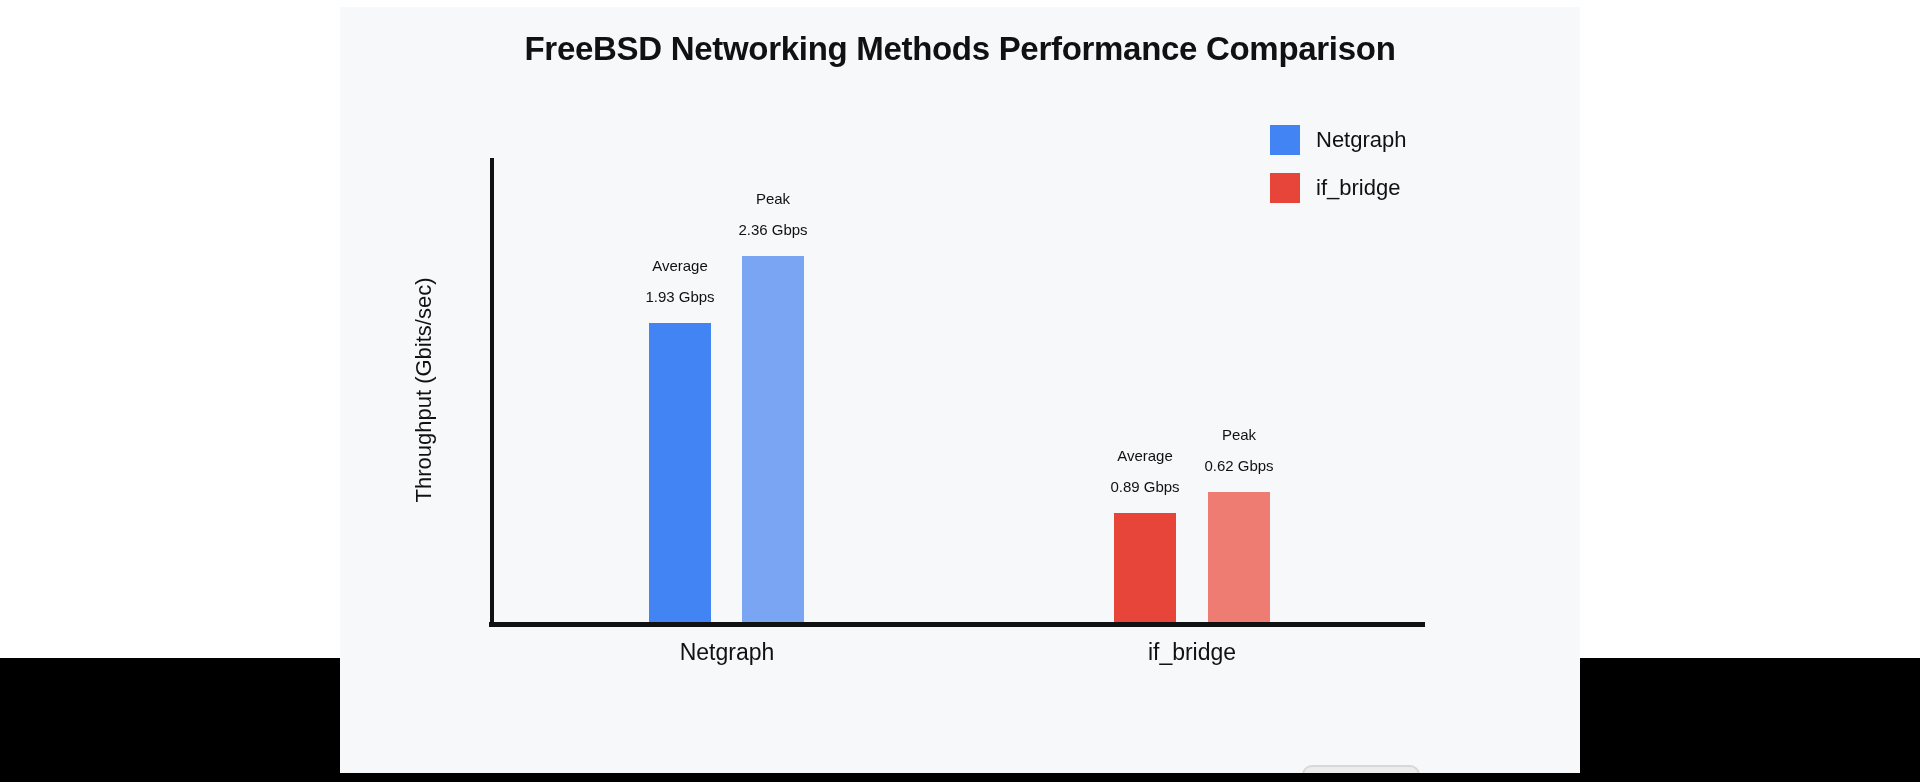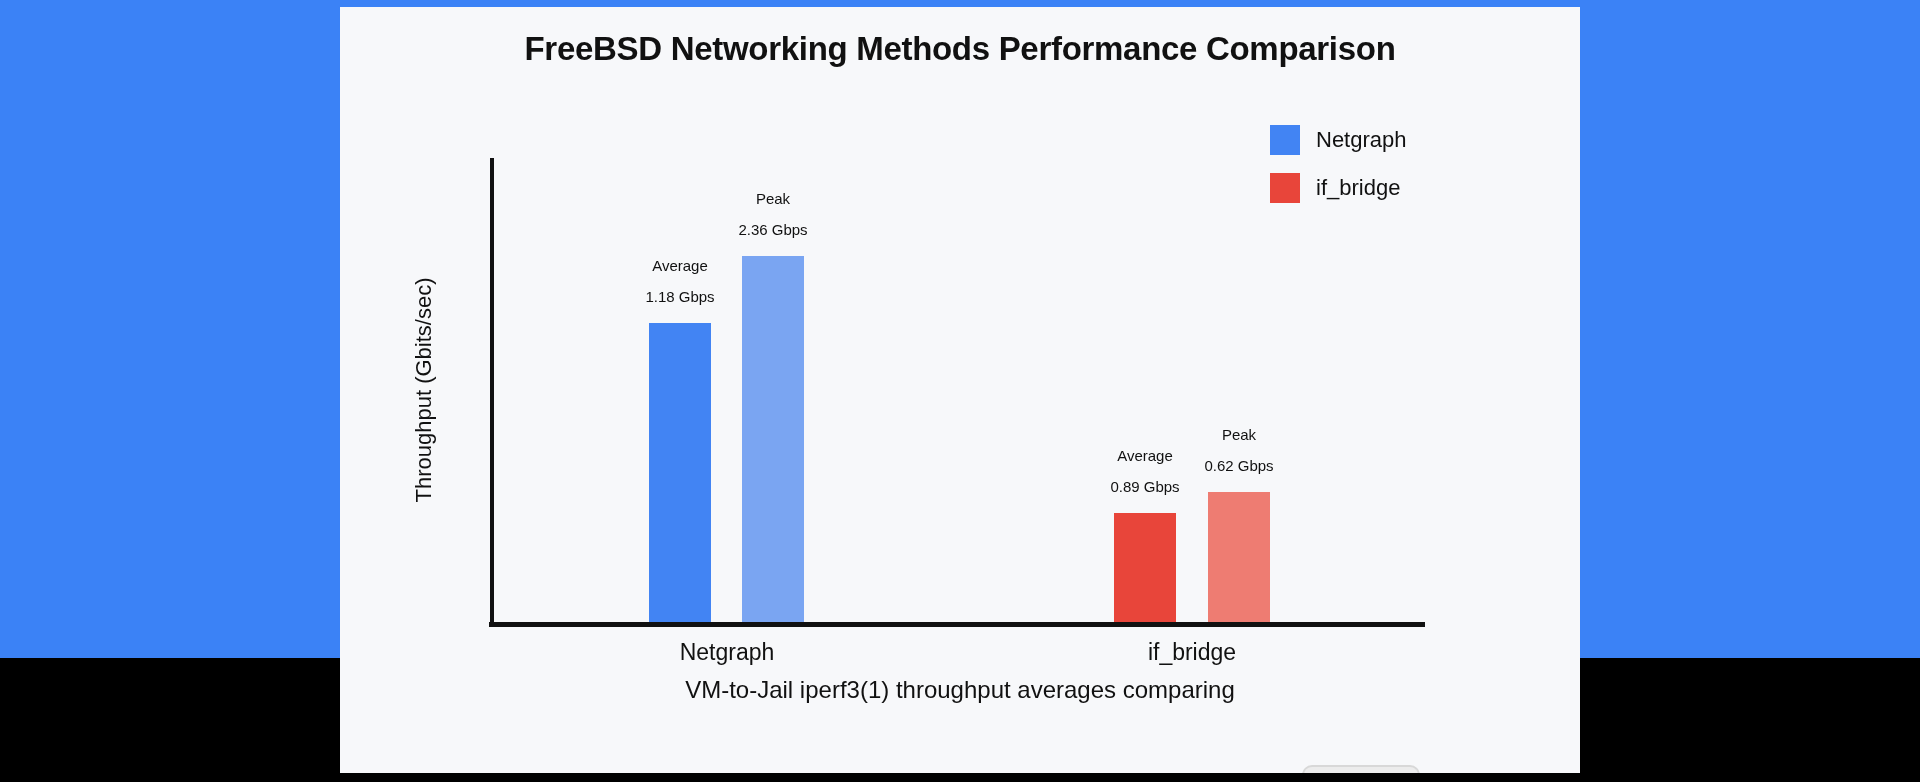--- a/index.html
+++ b/index.html
@@ -8,21 +8,21 @@
     width: 1920px;
     height: 782px;
     background: #000000;
     overflow: hidden;
     font-family: "Liberation Sans", sans-serif;
   }
   .stage {
     position: relative;
     width: 1920px;
     height: 658px;
-    background: #3b82f6;
+    background: #ffffff;
   }
   .panel {
     position: absolute;
     left: 340px;
     top: 7px;
     width: 1240px;
     height: 766px;
     background: #f7f8fa;
     overflow: hidden;
   }
@@ -161,21 +161,21 @@
     </div>
 
     <div class="y-axis-label">Throughput (Gbits/sec)</div>
 
     <div class="y-axis-line"></div>
     <div class="x-axis-line"></div>
 
     <div class="bar g0b0" style="height: 299px; background: rgb(66, 132, 243);">
       <div class="bar-label">
         <div>Average</div>
-        <div>1.18 Gbps</div>
+        <div>1.93 Gbps</div>
       </div>
     </div>
 
     <div class="bar g0b1" style="height: 366px; background: rgb(122, 165, 242);">
       <div class="bar-label">
         <div>Peak</div>
         <div>2.36 Gbps</div>
       </div>
     </div>
 
@@ -190,19 +190,18 @@
       <div class="bar-label">
         <div>Peak</div>
         <div>0.62 Gbps</div>
       </div>
     </div>
 
     <div class="x-tick t0">Netgraph</div>
     <div class="x-tick t1">if_bridge</div>
 
     <div class="caption">
-      <div>VM-to-Jail iperf3(1) throughput averages comparing</div>
     </div>
 
     <div class="cropped-button"></div>
 
   </div>
 </div>
 
 </body></html>

